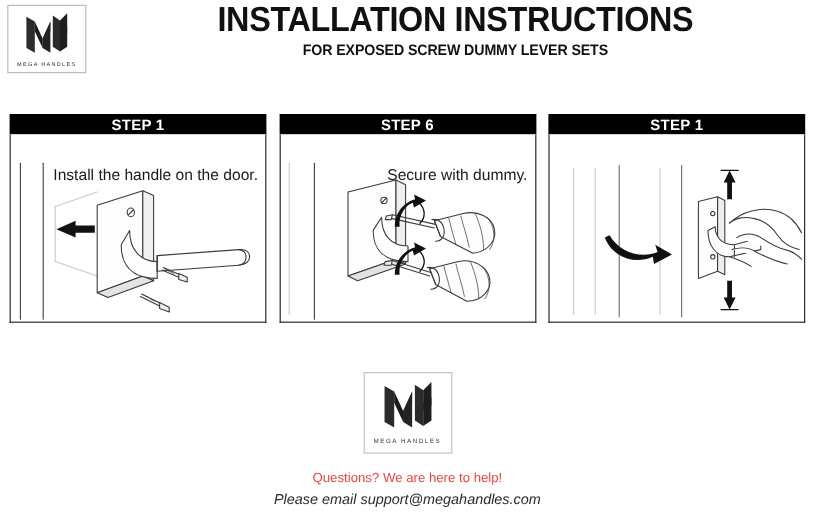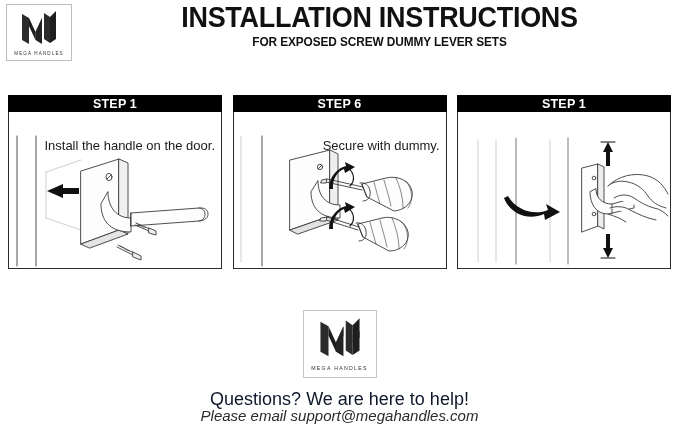--- a/index.html
+++ b/index.html
@@ -142,26 +142,26 @@
     align-items: center;
     justify-content: center;
   }
   #footer-logo-box .logo-word {
     font-size: 5.2px;
     letter-spacing: 1.3px;
     margin-top: 4px;
   }
   #footer-line1 {
     margin-top: 13px;
-    font-size: 18px;
+    font-size: 11px;
     line-height: 16px;
-    color: #0f172a;
+    color: #ef4444;
   }
   #footer-line2 {
-    font-size: 15px;
+    font-size: 12px;
     line-height: 16px;
     font-style: italic;
     color: #2a2a2a;
     margin-top: 1px;
   }
 </style>
 </head>
 <body>
 
 <div id="header">

